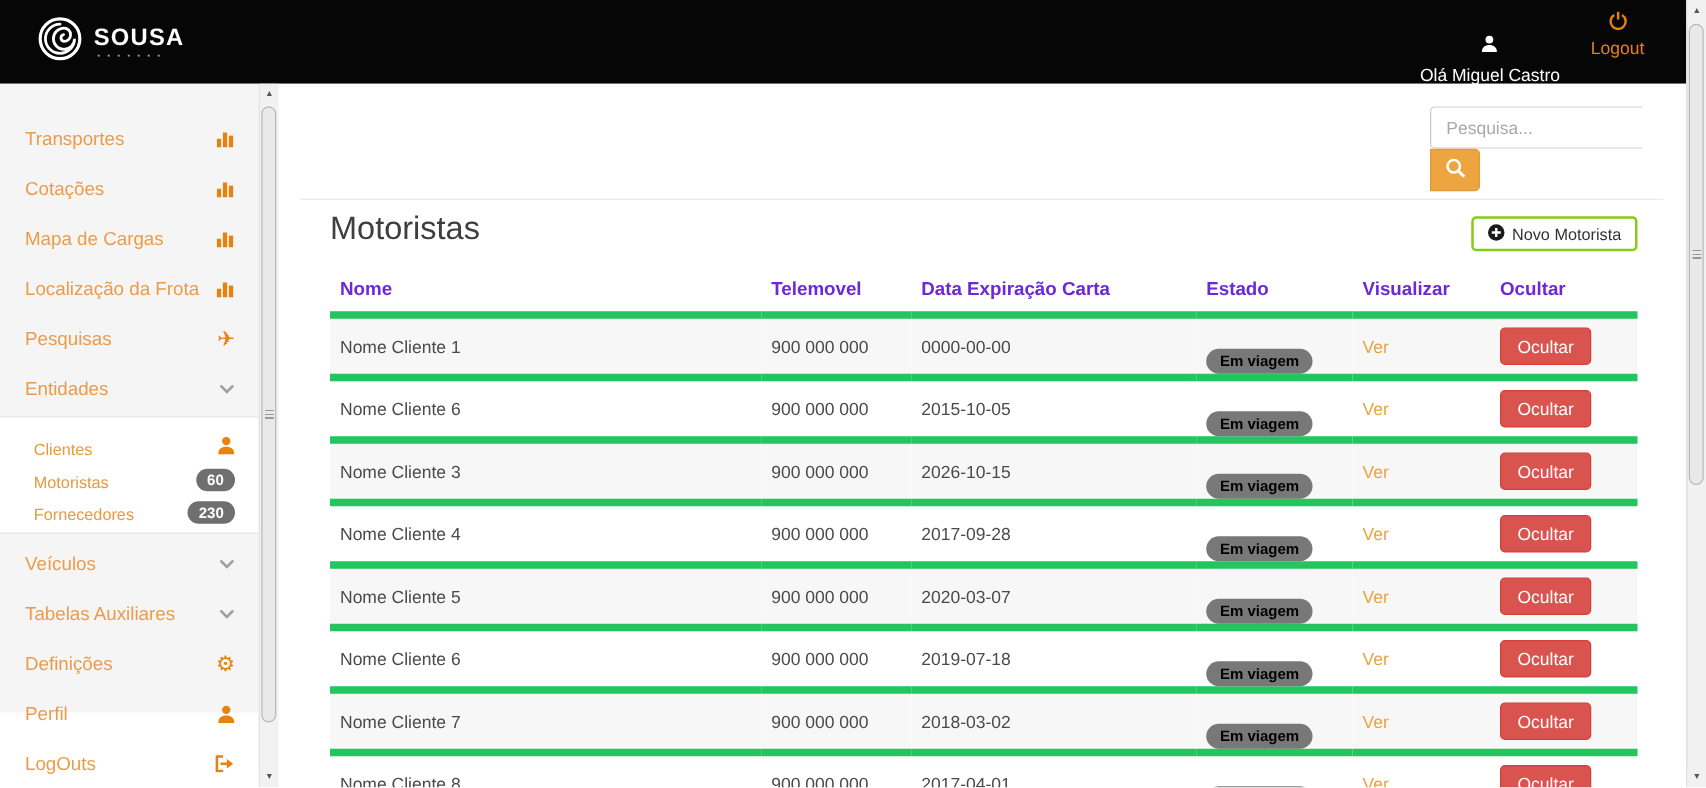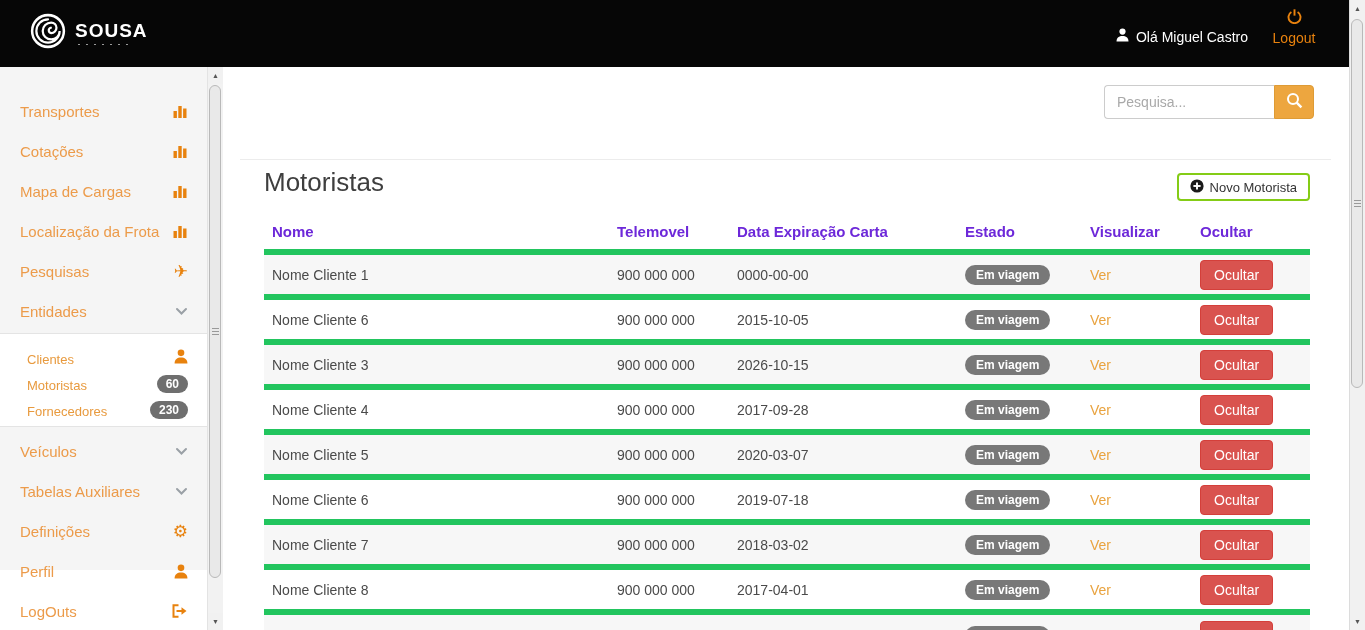--- a/index.html
+++ b/index.html
@@ -5,21 +5,21 @@
   html,body{margin:0;padding:0;background:#fff;}
   *{box-sizing:border-box;font-family:"Liberation Sans",sans-serif;}
   .page{position:relative;width:1365px;height:630px;overflow:hidden;background:#fff;}
 
   
   .top-header{position:absolute;left:0;top:0;width:1349px;height:67px;background:#060606;}
   .brand{position:absolute;left:30px;top:13px;display:flex;align-items:center;gap:9px;color:#fff;}
   .brand-col{display:flex;flex-direction:column;}
   .brand-text{font-size:19px;font-weight:bold;letter-spacing:1px;color:#fff;line-height:20px;}
   .brand-dots{margin-top:2px;height:3px;width:58px;background-image:radial-gradient(circle,#9a9a9a 0.8px,transparent 1px);background-size:8px 3px;background-repeat:repeat-x;}
-  .user{position:absolute;right:101px;top:28px;display:flex;align-items:center;gap:7px;color:#fff;font-size:14px;}
+  .user{position:absolute;right:101px;top:28px;display:flex;align-items:center;gap:7px;color:#fff;font-size:14px;flex-direction:column;}
   .logout{position:absolute;right:29px;top:9px;width:52px;display:flex;flex-direction:column;align-items:center;gap:3px;color:#e8820e;font-size:14px;cursor:pointer;}
 
   
   .sidebar{position:absolute;left:0;top:67px;width:207px;height:503px;background:#f5f5f5;padding-top:24px;}
   .menu{list-style:none;margin:0;padding:0;}
   .menu li{height:40px;display:flex;align-items:center;justify-content:space-between;padding:0 19px 0 20px;color:#ec9b4a;font-size:15px;cursor:pointer;}
   .menu li .mi-icon{color:#e8820e;display:flex;align-items:center;}
   .menu li .mi-icon.dim{color:#9aa0a6;}
   .submenu{background:#fff;border-top:1px solid #e4e4e4;border-bottom:1px solid #e4e4e4;padding:7px 0;margin:2px 0 4px 0;}
   .submenu ul{list-style:none;margin:0;padding:0;}
@@ -35,33 +35,33 @@
   .sb-btn.up{top:0;}
   .sb-btn.down{bottom:0;}
   .sb-thumb{position:absolute;left:1px;width:12px;background:#e9e9e9;border:1px solid #b9b9b9;border-radius:7px;cursor:pointer;}
   .side-scroll .sb-thumb{top:18px;height:493px;}
   .page-scroll .sb-thumb{top:19px;height:369px;}
   .sb-grip{position:absolute;left:50%;top:50%;width:7px;height:8px;margin:-4px 0 0 -3.5px;
            background-image:repeating-linear-gradient(to bottom,#999 0,#999 1px,transparent 1px,transparent 3px);}
 
   
   .content{position:absolute;left:223px;top:67px;width:1126px;height:563px;background:#fff;}
-  .search-group{position:absolute;top:18px;right:35px;display:flex;}
+  .search-group{position:absolute;top:18px;right:35px;display:flex;flex-direction:column;}
   .search-input{width:170px;height:34px;border:1px solid #ccc;border-right:none;border-radius:4px 0 0 4px;padding:0 12px;font-size:14px;color:#555;outline:none;}
   .search-input::placeholder{color:#a9a9a9;}
   .search-btn{width:40px;height:34px;background:#eda63f;border:1px solid #de9b35;border-radius:0 4px 4px 0;display:flex;align-items:center;justify-content:center;cursor:pointer;}
   .content-rule{position:absolute;left:17px;right:18px;top:92px;border-top:1px solid #ececec;}
   .page-title{position:absolute;left:41px;top:100px;margin:0;font-size:26px;font-weight:400;color:#3e3e3e;}
   .new-btn{position:absolute;right:39px;top:106px;height:28px;display:inline-flex;align-items:center;gap:6px;background:#fff;border:2px solid #84cc16;border-radius:4px;padding:0 11px;font-size:13px;color:#333;cursor:pointer;}
   .table-wrap{position:absolute;left:41px;top:151px;width:1046px;}
   table{width:100%;border-collapse:collapse;table-layout:fixed;}
   thead th{text-align:left;font-size:15px;font-weight:bold;color:#6d28d9;padding:5px 8px 9px 8px;border-bottom:2px solid #ddd;}
   tbody td{height:45px;padding:0 8px;border-top:6px solid #22c55e;font-size:14px;color:#4a4a4a;vertical-align:middle;}
   tbody tr:nth-child(odd){background:#f7f7f7;}
-  .estado-badge{display:inline-block;background:#787878;color:#ffffff;font-size:12px;font-weight:bold;padding:3px 11px;border-radius:10px;}
+  .estado-badge{display:inline-block;background:#787878;color:#000000;font-size:12px;font-weight:bold;padding:3px 11px;border-radius:10px;margin-top:24px;}
   .ver-link{color:#e9a33f;cursor:pointer;}
   .btn-danger{background:#d9534f;border:1px solid #d43f3a;color:#fff;font-size:14px;padding:6px 13px;border-radius:4px;cursor:pointer;}
 </style>
 </head>
 <body>
 
 <div class="page">
 
   <header class="top-header">
     <div class="brand">

